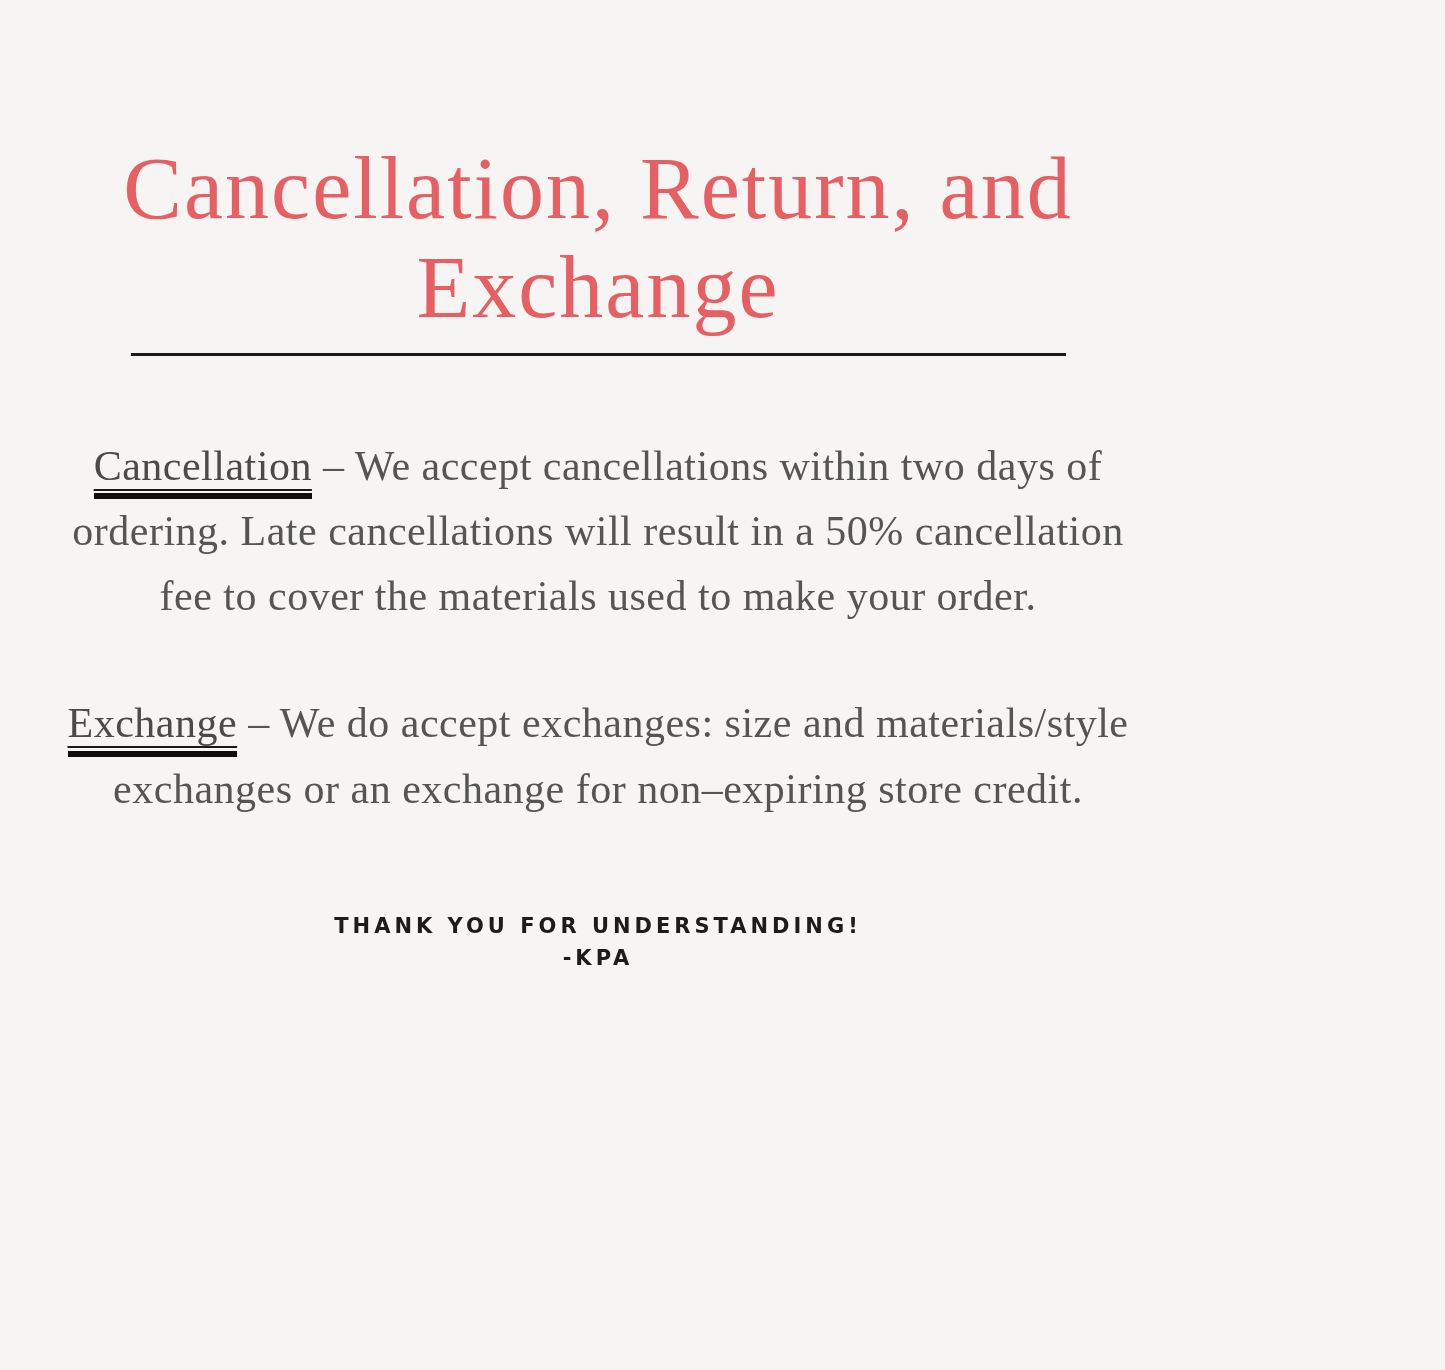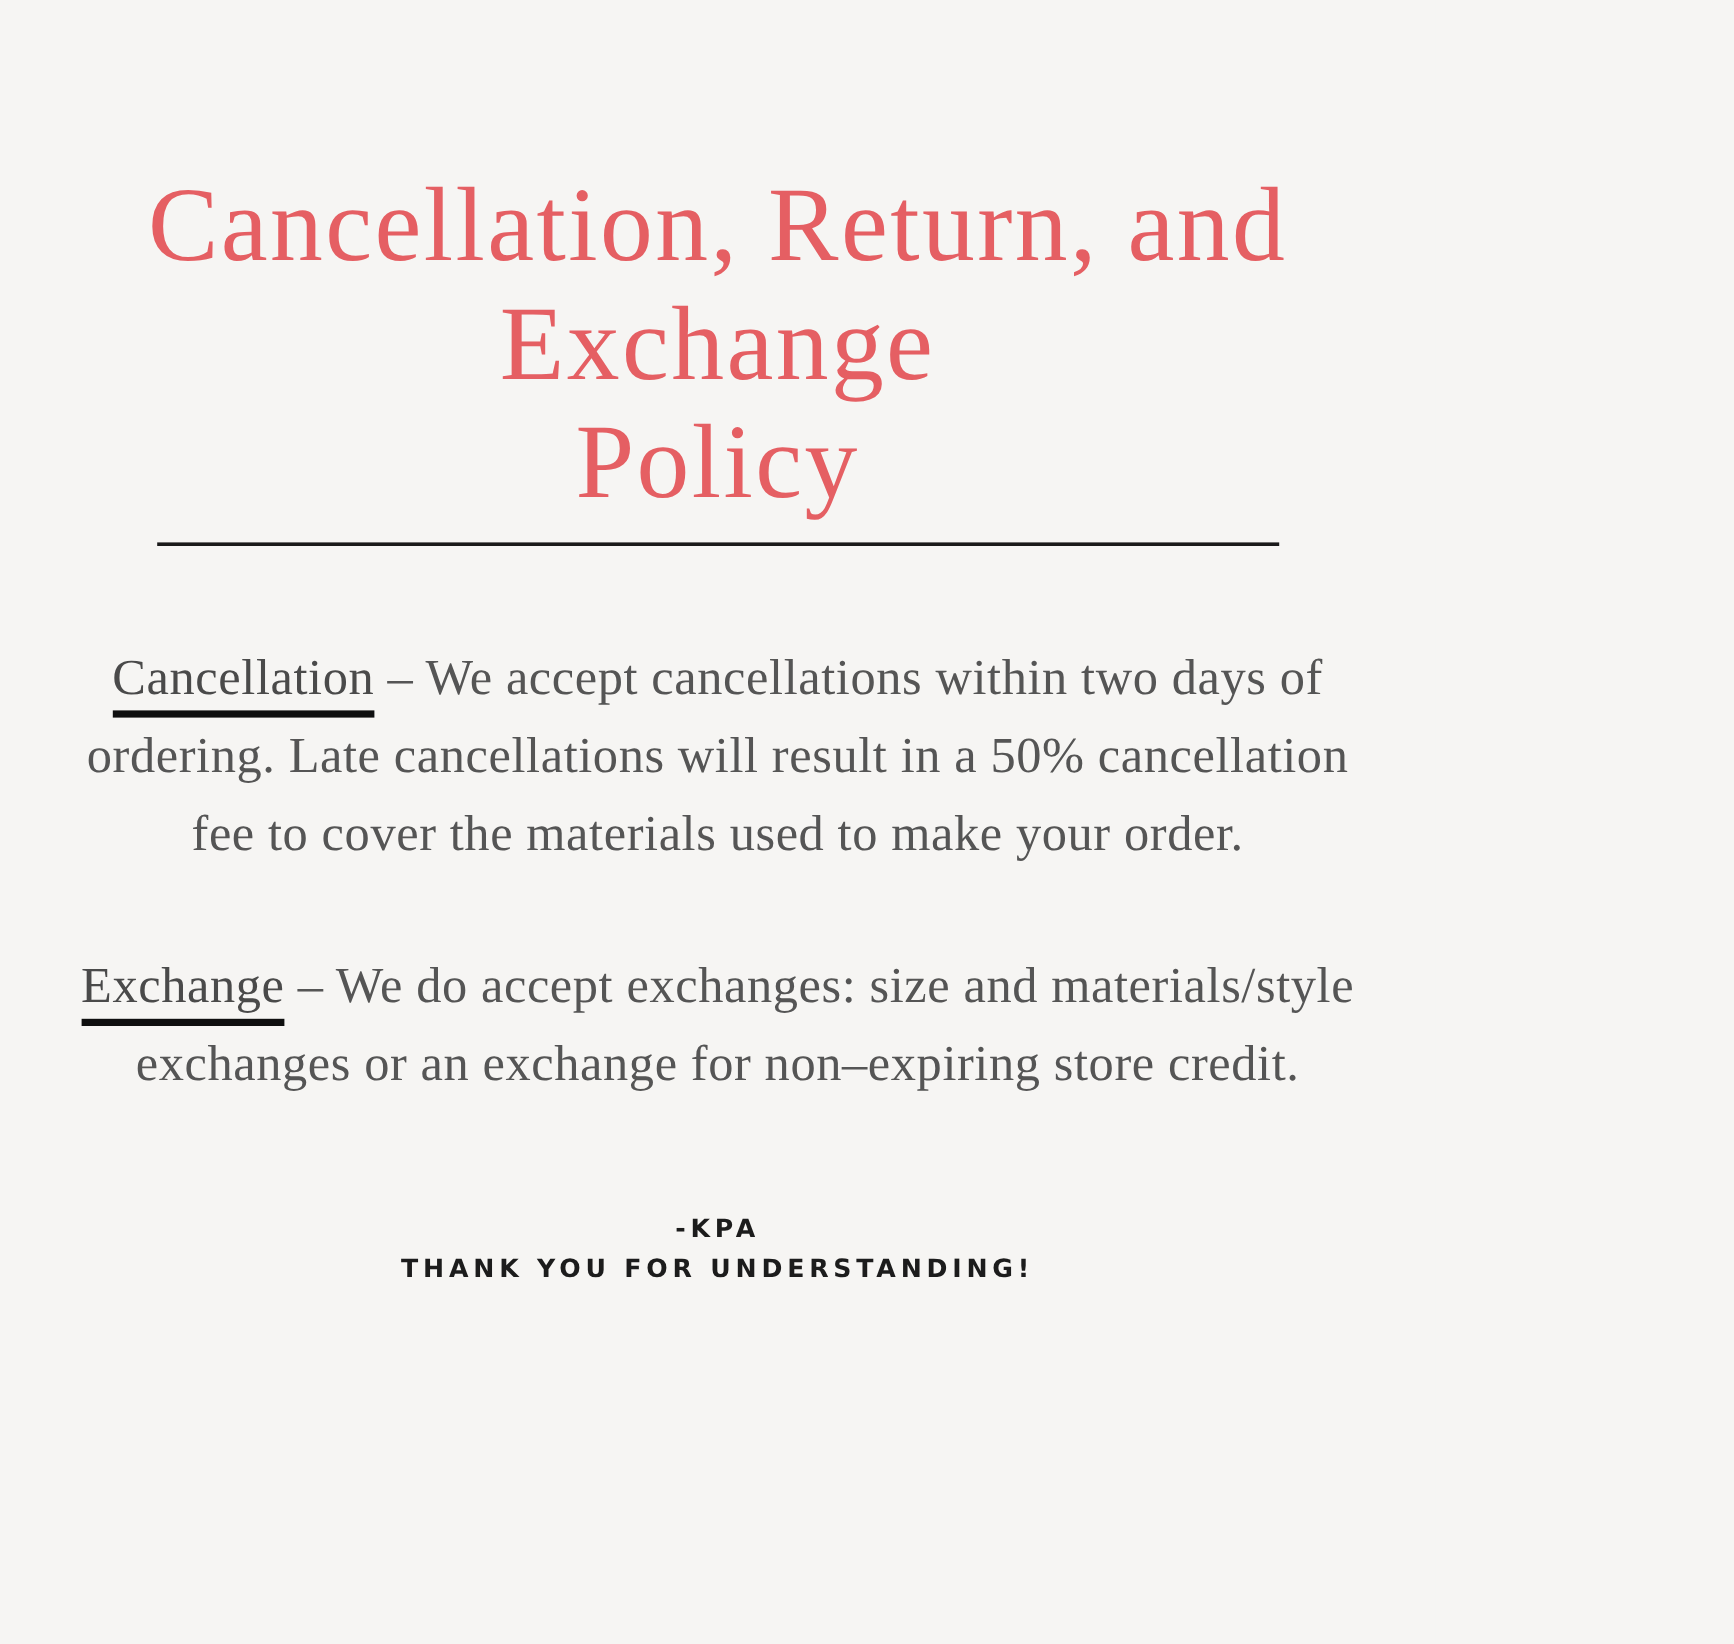--- a/index.html
+++ b/index.html
@@ -52,20 +52,21 @@
     margin: 0 55px 62px;
     font-size: 42px;
     font-weight: 400;
     line-height: 1.55;
     color: #555555;
     letter-spacing: 0.5px;
   }
   .term {
     display: inline-block;
     line-height: 1.1;
+    text-decoration: underline;
     text-decoration-thickness: 2px;
     text-underline-offset: 9px;
     text-decoration-color: #1a1a1a;
     border-bottom: 6px solid #0f0f0f;
     padding-bottom: 4px;
     color: #4a4a4a;
   }
   .footer {
     margin-top: 88px;
     font-family: "DejaVu Sans", sans-serif;
@@ -76,37 +77,36 @@
     color: #1c1c1c;
   }
 </style>
 </head>
 <body>
 
 <div class="canvas">
 
   <h1 class="title">
     <span class="title-line">Cancellation, Return, and Exchange</span>
-    <span class="title-line">Policy</span>
   </h1>
 
   <hr class="title-rule">
 
 
   <section class="policy">
 
     <p class="para">
       <span class="term">Cancellation</span><span> – We accept cancellations within two days of ordering. Late cancellations will result in a 50% cancellation fee to cover the materials used to make your order.</span>
     </p>
 
 
     <p class="para">
       <span class="term">Exchange</span><span> – We do accept exchanges: size and materials/style exchanges or an exchange for non–expiring store credit.</span>
     </p>
 
   </section>
 
   <footer class="footer">
+    <div>THANK YOU FOR UNDERSTANDING!</div>
     <div>-KPA</div>
-    <div>THANK YOU FOR UNDERSTANDING!</div>
   </footer>
 
 </div>
 
 </body></html>

